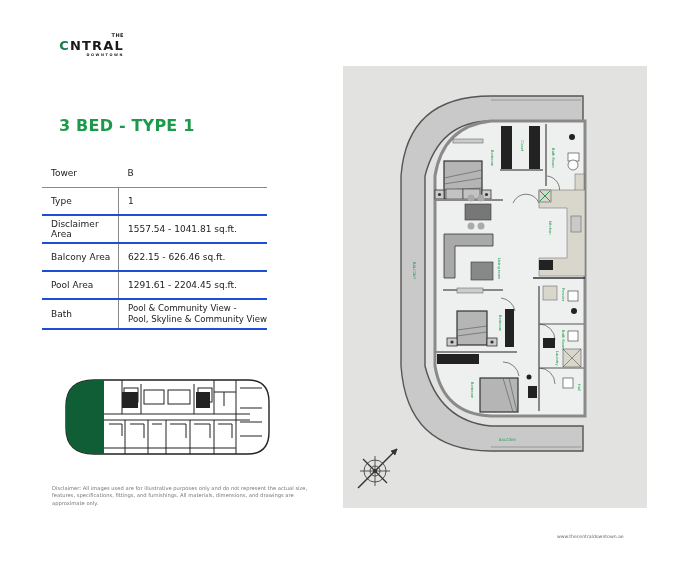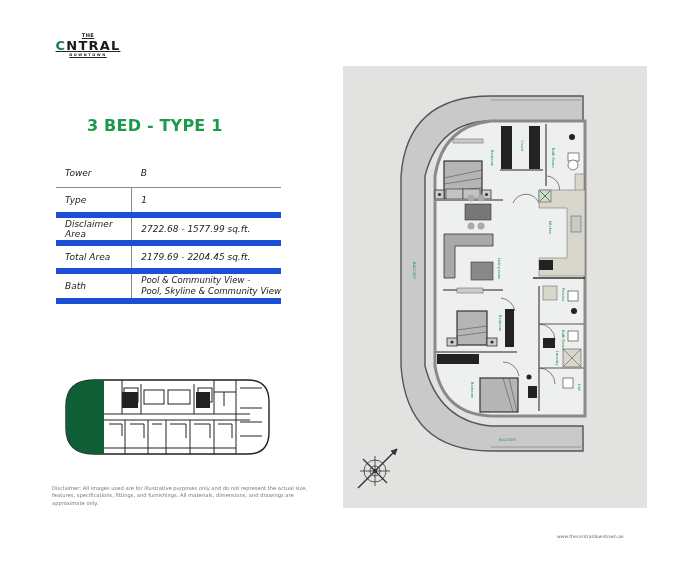--- a/index.html
+++ b/index.html
@@ -1,29 +1,29 @@
 <!DOCTYPE html>
 <html><head>
   <meta charset="utf-8">
   <style>
     * { box-sizing: border-box; margin: 0; padding: 0; }
     html, body { width: 675px; height: 568px; background: #ffffff; overflow: hidden; }
     body { position: relative; font-family: "DejaVu Sans", sans-serif; color: #222; }
 
-    .logo { position: absolute; left: 52px; top: 32px; width: 72px; text-align: center; text-decoration: underline; }
+    .logo { position: absolute; left: 52px; top: 32px; width: 72px; text-align: right; }
     .logo-the { font-size: 5px; font-weight: bold; letter-spacing: 0.5px; color: #1a1a1a; line-height: 6px; }
     .logo-main { font-size: 13px; font-weight: bold; letter-spacing: 1.2px; color: #1a1a1a; line-height: 15px; }
     .logo-main .accent { color: #10804a; }
     .logo-sub { font-size: 3.5px; font-weight: bold; letter-spacing: 1.6px; color: #1a1a1a; line-height: 5px; }
 
-    .title { position: absolute; left: 59px; top: 116px; font-size: 16px; font-weight: bold; color: #1c9a4c; letter-spacing: 0.2px; margin-left: 28px; }
-
-    .spec-table { position: absolute; left: 56px; top: 159px; width: 225px; border-collapse: collapse; font-style: italic; }
+    .title { position: absolute; left: 59px; top: 116px; font-size: 16px; font-weight: bold; color: #1c9a4c; letter-spacing: 0.2px; }
+
+    .spec-table { position: absolute; left: 42px; top: 159px; width: 225px; border-collapse: collapse; }
     .spec-row { height: 28px; }
-    .spec-row td { font-size: 9px; color: #222; vertical-align: middle; border-bottom: 6px solid #1d4ed8; }
+    .spec-row td { font-size: 9px; color: #222; vertical-align: middle; border-bottom: 2px solid #1d4ed8; }
     .spec-row td.k { width: 102px; padding-left: 9px; }
     .spec-row td.v { padding-left: 9px; border-left: 1px solid #8a8a8a; white-space: nowrap; }
     .spec-row.first td { border-bottom: 1px solid #8a8a8a; }
     .spec-row.first td.v { border-left: none; }
     .spec-row.view { height: 30px; }
     .spec-row.view td.v { line-height: 11px; font-size: 8.6px; }
 
     .keyplan { position: absolute; left: 64px; top: 378px; width: 208px; height: 78px; }
 
     .disclaimer { position: absolute; left: 52px; top: 485px; width: 260px; font-size: 5.2px; line-height: 7.4px; color: #777; }
@@ -49,25 +49,29 @@
       <tr class="spec-row first">
     <td class="k">Tower</td>
     <td class="v">B</td>
   </tr>
   <tr class="spec-row">
     <td class="k">Type</td>
     <td class="v">1</td>
   </tr>
   <tr class="spec-row">
     <td class="k">Disclaimer Area</td>
-    <td class="v">2722.68 - 1577.99 sq.ft.</td>
-  </tr>
-  <tr class="spec-row">
-    <td class="k">Total Area</td>
-    <td class="v">2179.69 - 2204.45 sq.ft.</td>
+    <td class="v">1557.54 - 1041.81 sq.ft.</td>
+  </tr>
+  <tr class="spec-row">
+    <td class="k">Balcony Area</td>
+    <td class="v">622.15 - 626.46 sq.ft.</td>
+  </tr>
+  <tr class="spec-row">
+    <td class="k">Pool Area</td>
+    <td class="v">1291.61 - 2204.45 sq.ft.</td>
   </tr>
   <tr class="spec-row view">
     <td class="k">Bath</td>
     <td class="v">
       <div>Pool &amp; Community View -</div>
       <div>Pool, Skyline &amp; Community View</div>
     </td>
   </tr>
 </tbody>
   </table>

